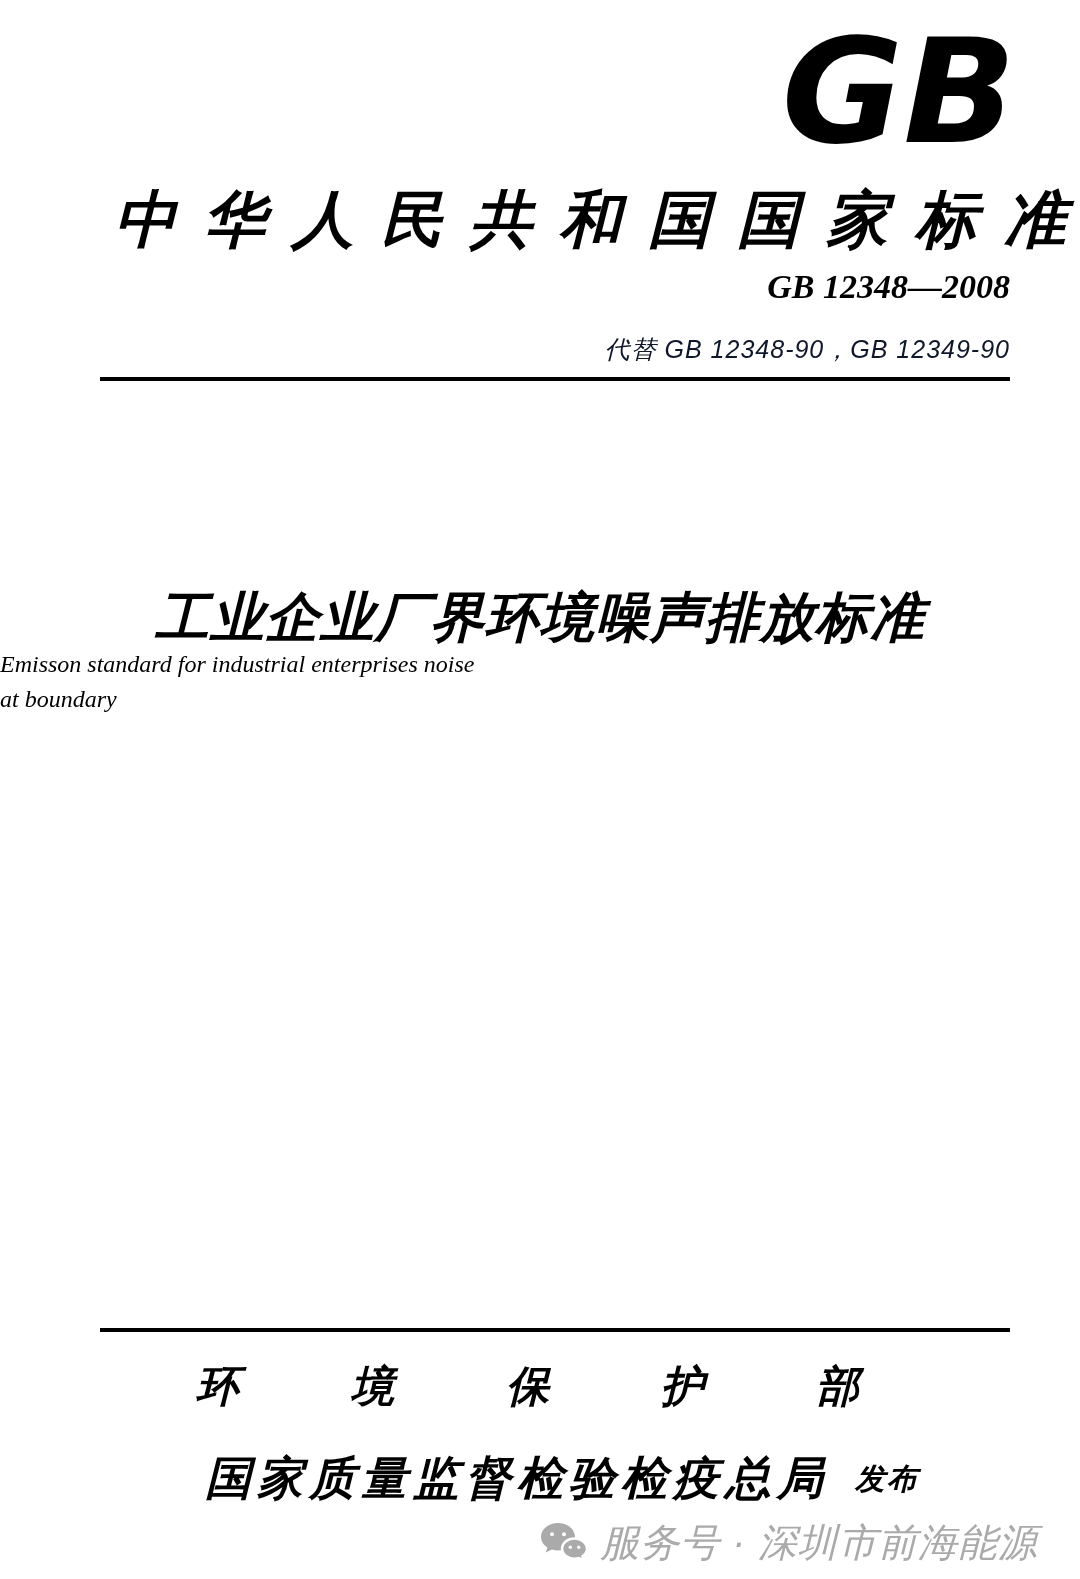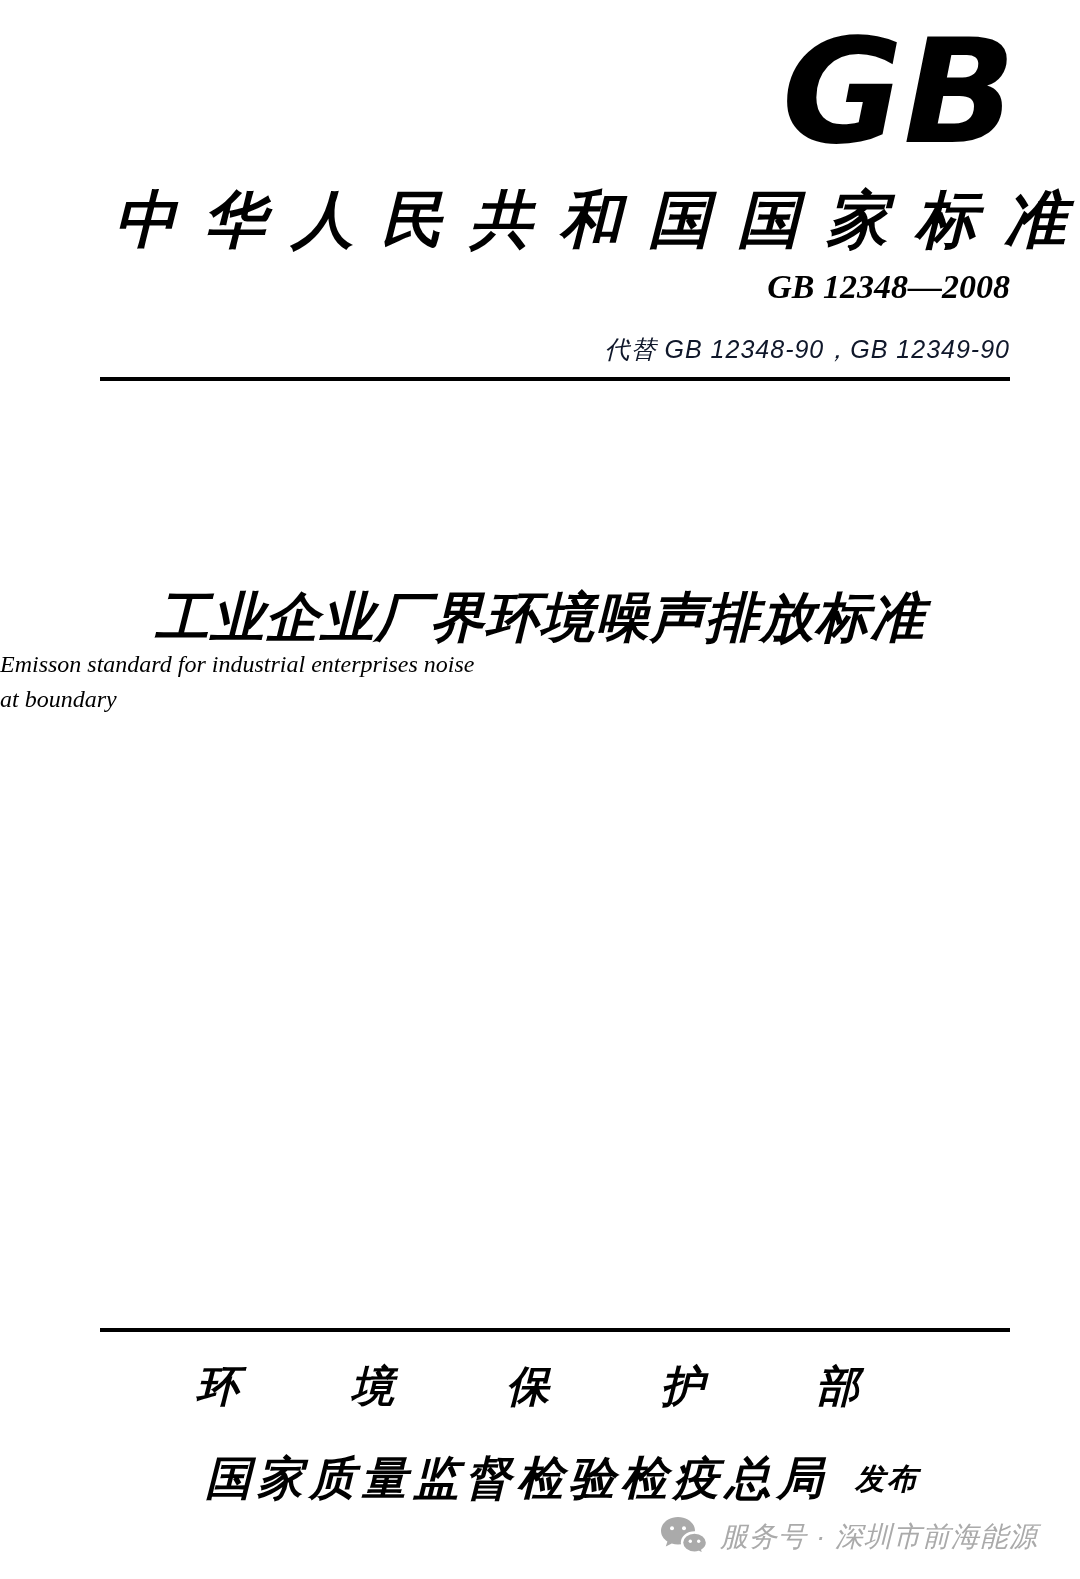--- a/index.html
+++ b/index.html
@@ -149,21 +149,21 @@
   }
 
   .watermark {
     position: absolute;
     top: 1516px;
     right: 42px;
     display: flex;
     align-items: center;
     gap: 12px;
     color: #aaaaaa;
-    font-size: 28px;
+    font-size: 39px;
     letter-spacing: 1px;
     white-space: nowrap;
   }
   .watermark svg {
     width: 48px;
     height: 42px;
     display: block;
   }
 </style>
 </head>

